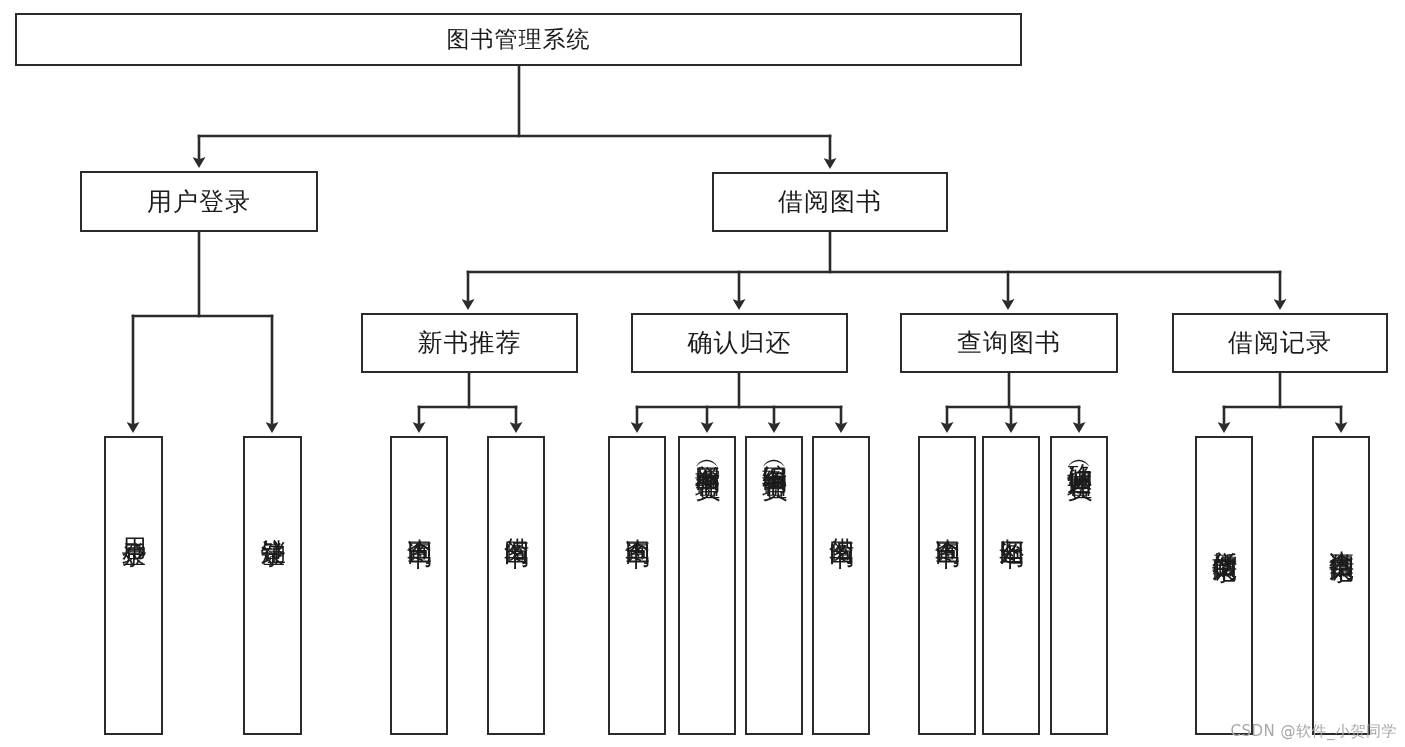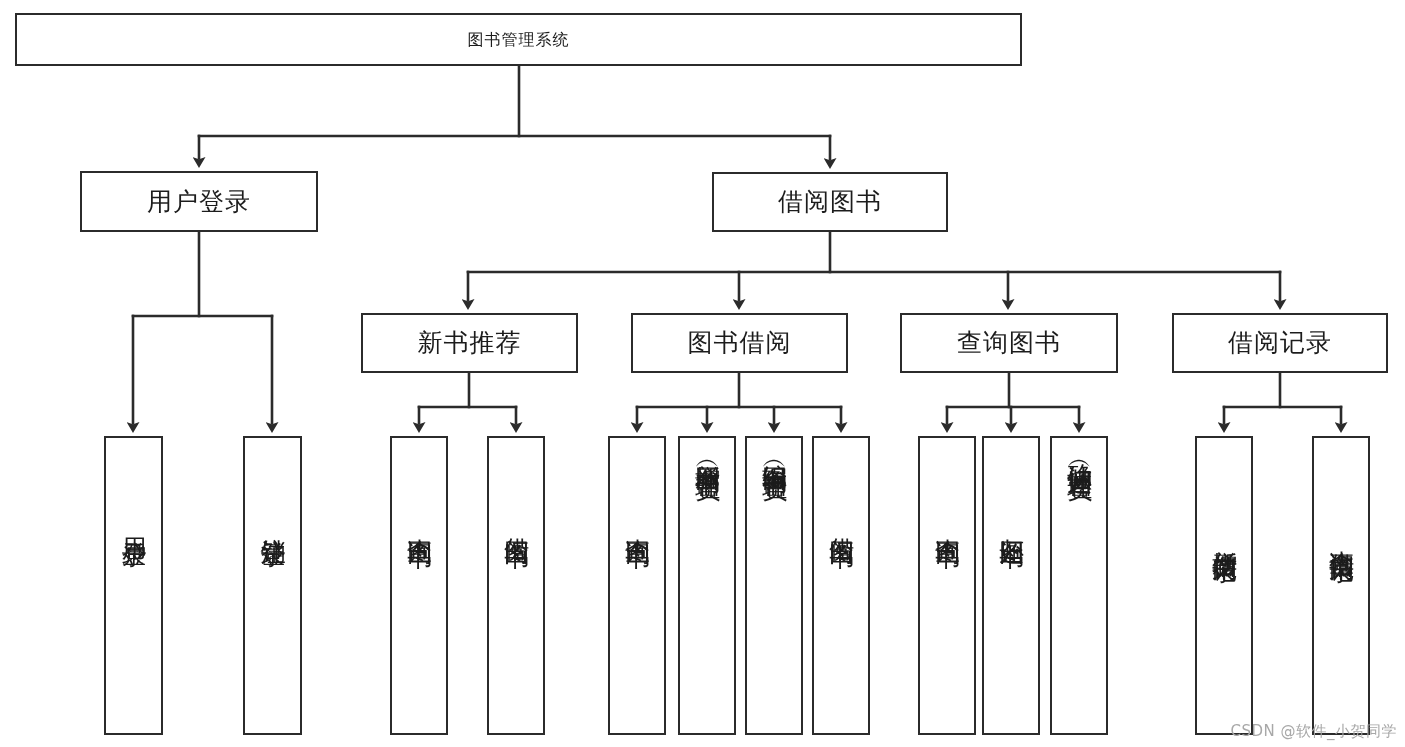--- a/index.html
+++ b/index.html
@@ -22,21 +22,21 @@
     align-items:center;
     justify-content:center;
     color:#1c1c1c;
     z-index:2;
   }
   .node.h{
     font-size:25px;
     letter-spacing:1px;
     line-height:1.1;
   }
-  .node.root{font-size:16px;}
+  .node.root{font-size:23px;}
   .node.leaf{
     border-width:2.8px;
     align-items:flex-start;
     justify-content:center;
     padding-top:6px;
   }
   .vtext{
     writing-mode:vertical-rl;
     text-orientation:upright;
     font-size:25px;
@@ -122,21 +122,21 @@
     <span>用户登录</span>
   </div>
   <div class="node h" style="left:712px;top:172px;width:236px;height:60px;">
     <span>借阅图书</span>
   </div>
 
   <div class="node h" style="left:361px;top:313px;width:217px;height:60px;">
     <span>新书推荐</span>
   </div>
   <div class="node h" style="left:631px;top:313px;width:217px;height:60px;">
-    <span>图书借阅</span>
+    <span>确认归还</span>
   </div>
   <div class="node h" style="left:900px;top:313px;width:218px;height:60px;">
     <span>查询图书</span>
   </div>
   <div class="node h" style="left:1172px;top:313px;width:216px;height:60px;">
     <span>借阅记录</span>
   </div>
 
   <div class="node leaf leaf-mid" style="left:104px;top:436px;width:59px;height:299px;">
     <span class="vtext">用户登录</span>

